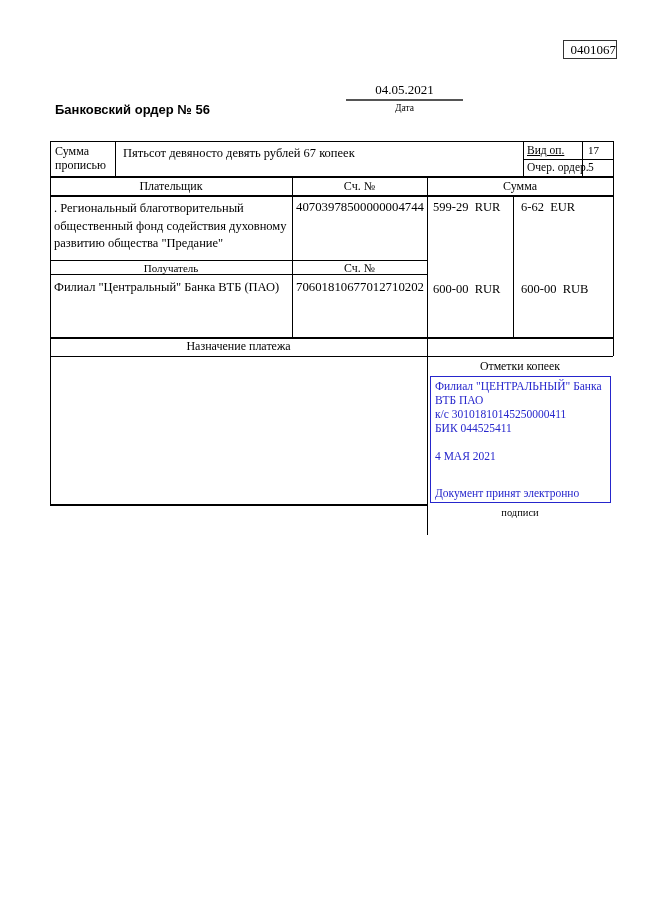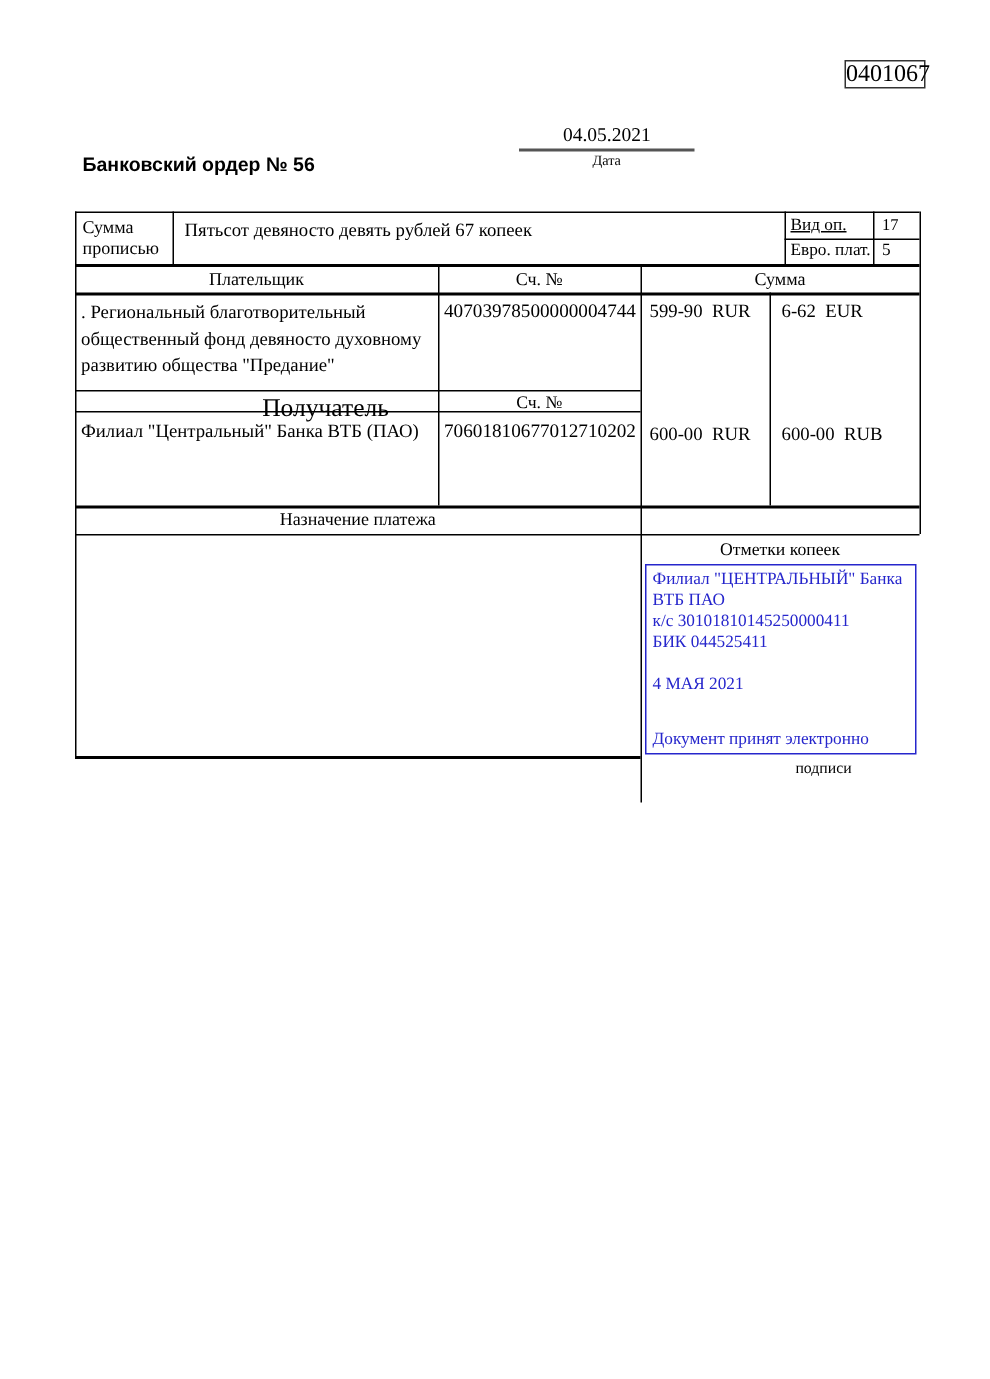--- a/index.html
+++ b/index.html
@@ -16,21 +16,21 @@
   .ctr{text-align:center;}
   .pre{white-space:pre;}
   .hl{position:absolute;background:#000;height:1px;}
   .vl{position:absolute;background:#000;width:1px;}
   .title{font-family:"Liberation Sans", sans-serif;font-weight:bold;font-size:13px;}
   .small{font-size:9.5px;}
   .hdr{font-size:12px;}
   .wrap{white-space:normal;}
   .formbox{
     position:absolute;left:563px;top:40px;width:52px;height:17px;
-    border:1px solid #333;font-size:16px;text-align:center;line-height:17px;
+    border:1px solid #333;font-size:13px;text-align:right;line-height:17px;
   }
   .dateline{position:absolute;left:346px;top:99px;width:117px;height:2px;background:#555;}
   .stamp{
     position:absolute;left:430px;top:376px;width:171px;height:121px;
     border:1.5px solid #2626cc;color:#2626cc;
     font-size:11.5px;line-height:14px;padding:2px 4px;
   }
   .stamp .note{position:absolute;left:4px;bottom:2px;}
 </style>
 </head>
@@ -65,33 +65,33 @@
     <div class="vl" style="left:523px;top:141px;height:35px;"></div>
     <div class="vl" style="left:582px;top:141px;height:35px;"></div>
     <div class="vl" style="left:613px;top:141px;height:215px;"></div>
   </div>
 
   <div class="t hdr" style="left:55px;top:145px;">Сумма</div>
   <div class="t hdr" style="left:55px;top:159px;">прописью</div>
   <div class="t" style="left:123px;top:146px;">Пятьсот девяносто девять рублей 67 копеек</div>
   <div class="t" style="left:527px;top:144px;font-size:11.5px;text-decoration:underline;">Вид оп.</div>
   <div class="t" style="left:588px;top:144px;font-size:11px;">17</div>
-  <div class="t" style="left:527px;top:161px;font-size:11.5px;">Евро. плат.</div>
+  <div class="t" style="left:527px;top:161px;font-size:11.5px;">Очер. ордер.</div>
   <div class="t" style="left:588px;top:161px;font-size:11.5px;">5</div>
 
   <div class="t ctr hdr" style="left:50px;top:180px;width:242px;">Плательщик</div>
   <div class="t ctr hdr" style="left:292px;top:180px;width:135px;">Сч. №</div>
   <div class="t ctr hdr" style="left:427px;top:180px;width:186px;">Сумма</div>
 
-  <div class="t wrap" style="left:54px;top:200px;width:238px;line-height:17.5px;">. Региональный благотворительный общественный фонд девяносто духовному развитию общества "Предание"</div>
+  <div class="t wrap" style="left:54px;top:200px;width:238px;line-height:17.5px;">. Региональный благотворительный общественный фонд содействия духовному развитию общества "Предание"</div>
   <div class="t" style="left:296px;top:200px;font-size:12.8px;">40703978500000004744</div>
-  <div class="t pre" style="left:433px;top:200px;">599-90  RUR</div>
+  <div class="t pre" style="left:433px;top:200px;">599-29  RUR</div>
   <div class="t pre" style="left:521px;top:200px;">6-62  EUR</div>
 
-  <div class="t ctr" style="left:50px;top:262px;width:242px;font-size:17px;padding-left:46px;">Получатель</div>
+  <div class="t ctr" style="left:50px;top:262px;width:242px;font-size:11px;">Получатель</div>
   <div class="t ctr" style="left:292px;top:262px;width:135px;font-size:11.8px;">Сч. №</div>
 
   <div class="t" style="left:54px;top:280px;">Филиал "Центральный" Банка ВТБ (ПАО)</div>
   <div class="t" style="left:296px;top:280px;font-size:12.8px;">70601810677012710202</div>
   <div class="t pre" style="left:433px;top:282px;">600-00  RUR</div>
   <div class="t pre" style="left:521px;top:282px;">600-00  RUB</div>
 
   <div class="t ctr hdr" style="left:50px;top:340px;width:377px;">Назначение платежа</div>
 
   <div class="t ctr" style="left:427px;top:360px;width:186px;font-size:11.8px;">Отметки копеек</div>
@@ -99,15 +99,15 @@
   <div class="stamp">
     <div>Филиал "ЦЕНТРАЛЬНЫЙ" Банка</div>
     <div>ВТБ ПАО</div>
     <div>к/с 30101810145250000411</div>
     <div>БИК 044525411</div>
     <div style="height:14px;"></div>
     <div>4 МАЯ 2021</div>
     <div class="note">Документ принят электронно</div>
   </div>
 
-  <div class="t ctr" style="left:427px;top:507px;width:186px;font-size:10.5px;margin-left:29px;">подписи</div>
+  <div class="t ctr" style="left:427px;top:507px;width:186px;font-size:10.5px;">подписи</div>
 
 </div>
 
 </body></html>

